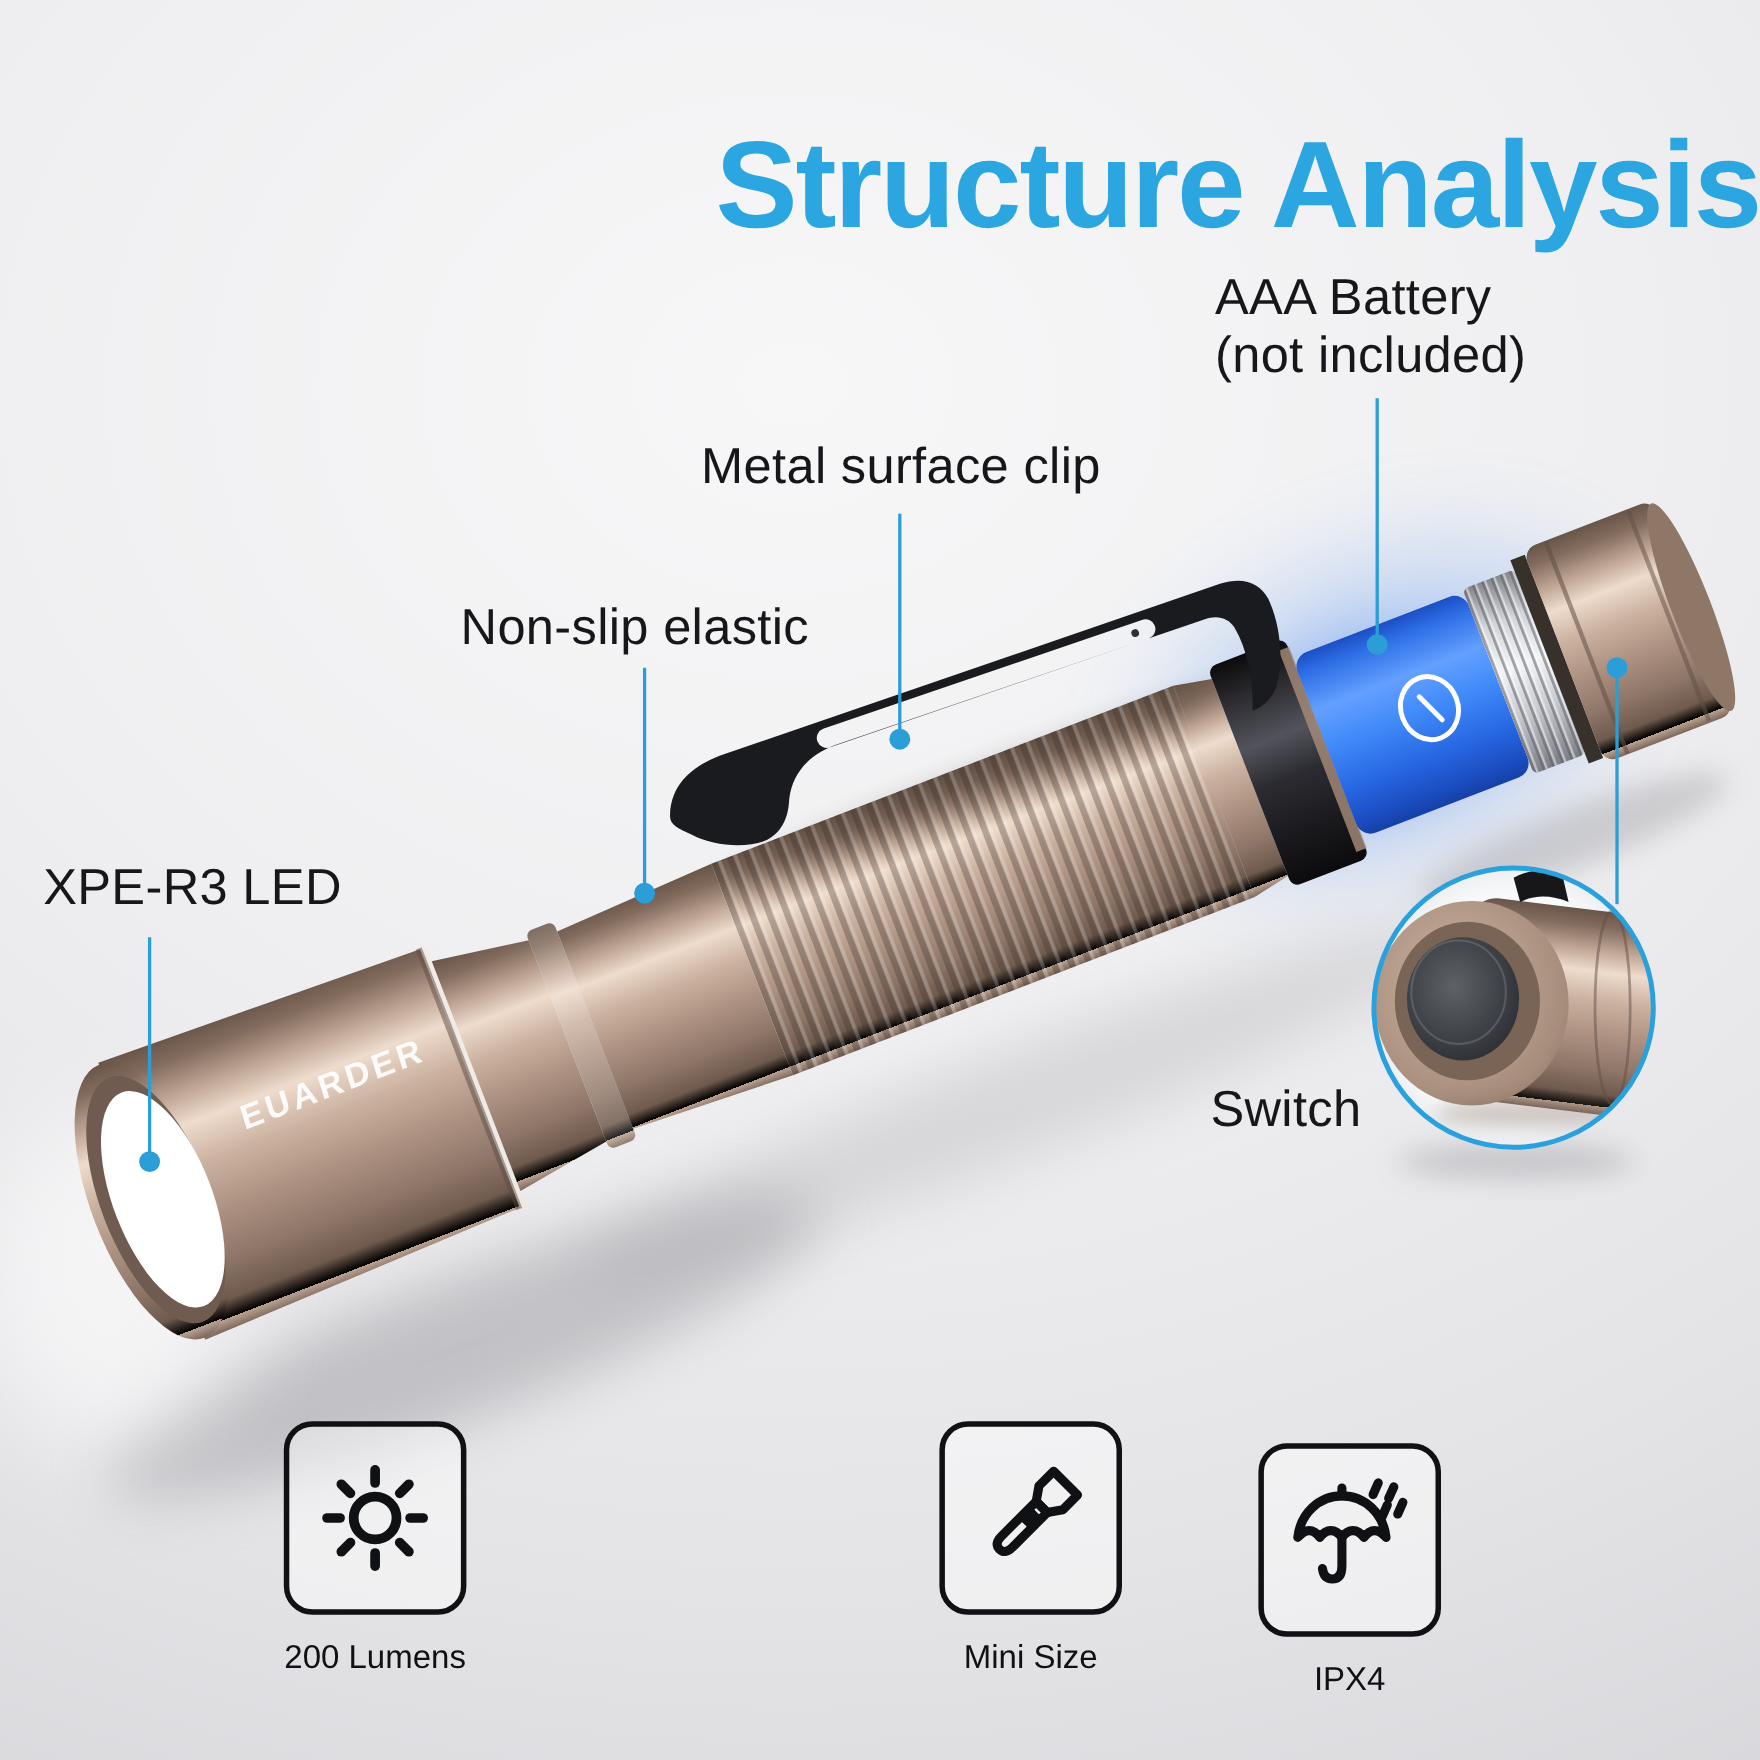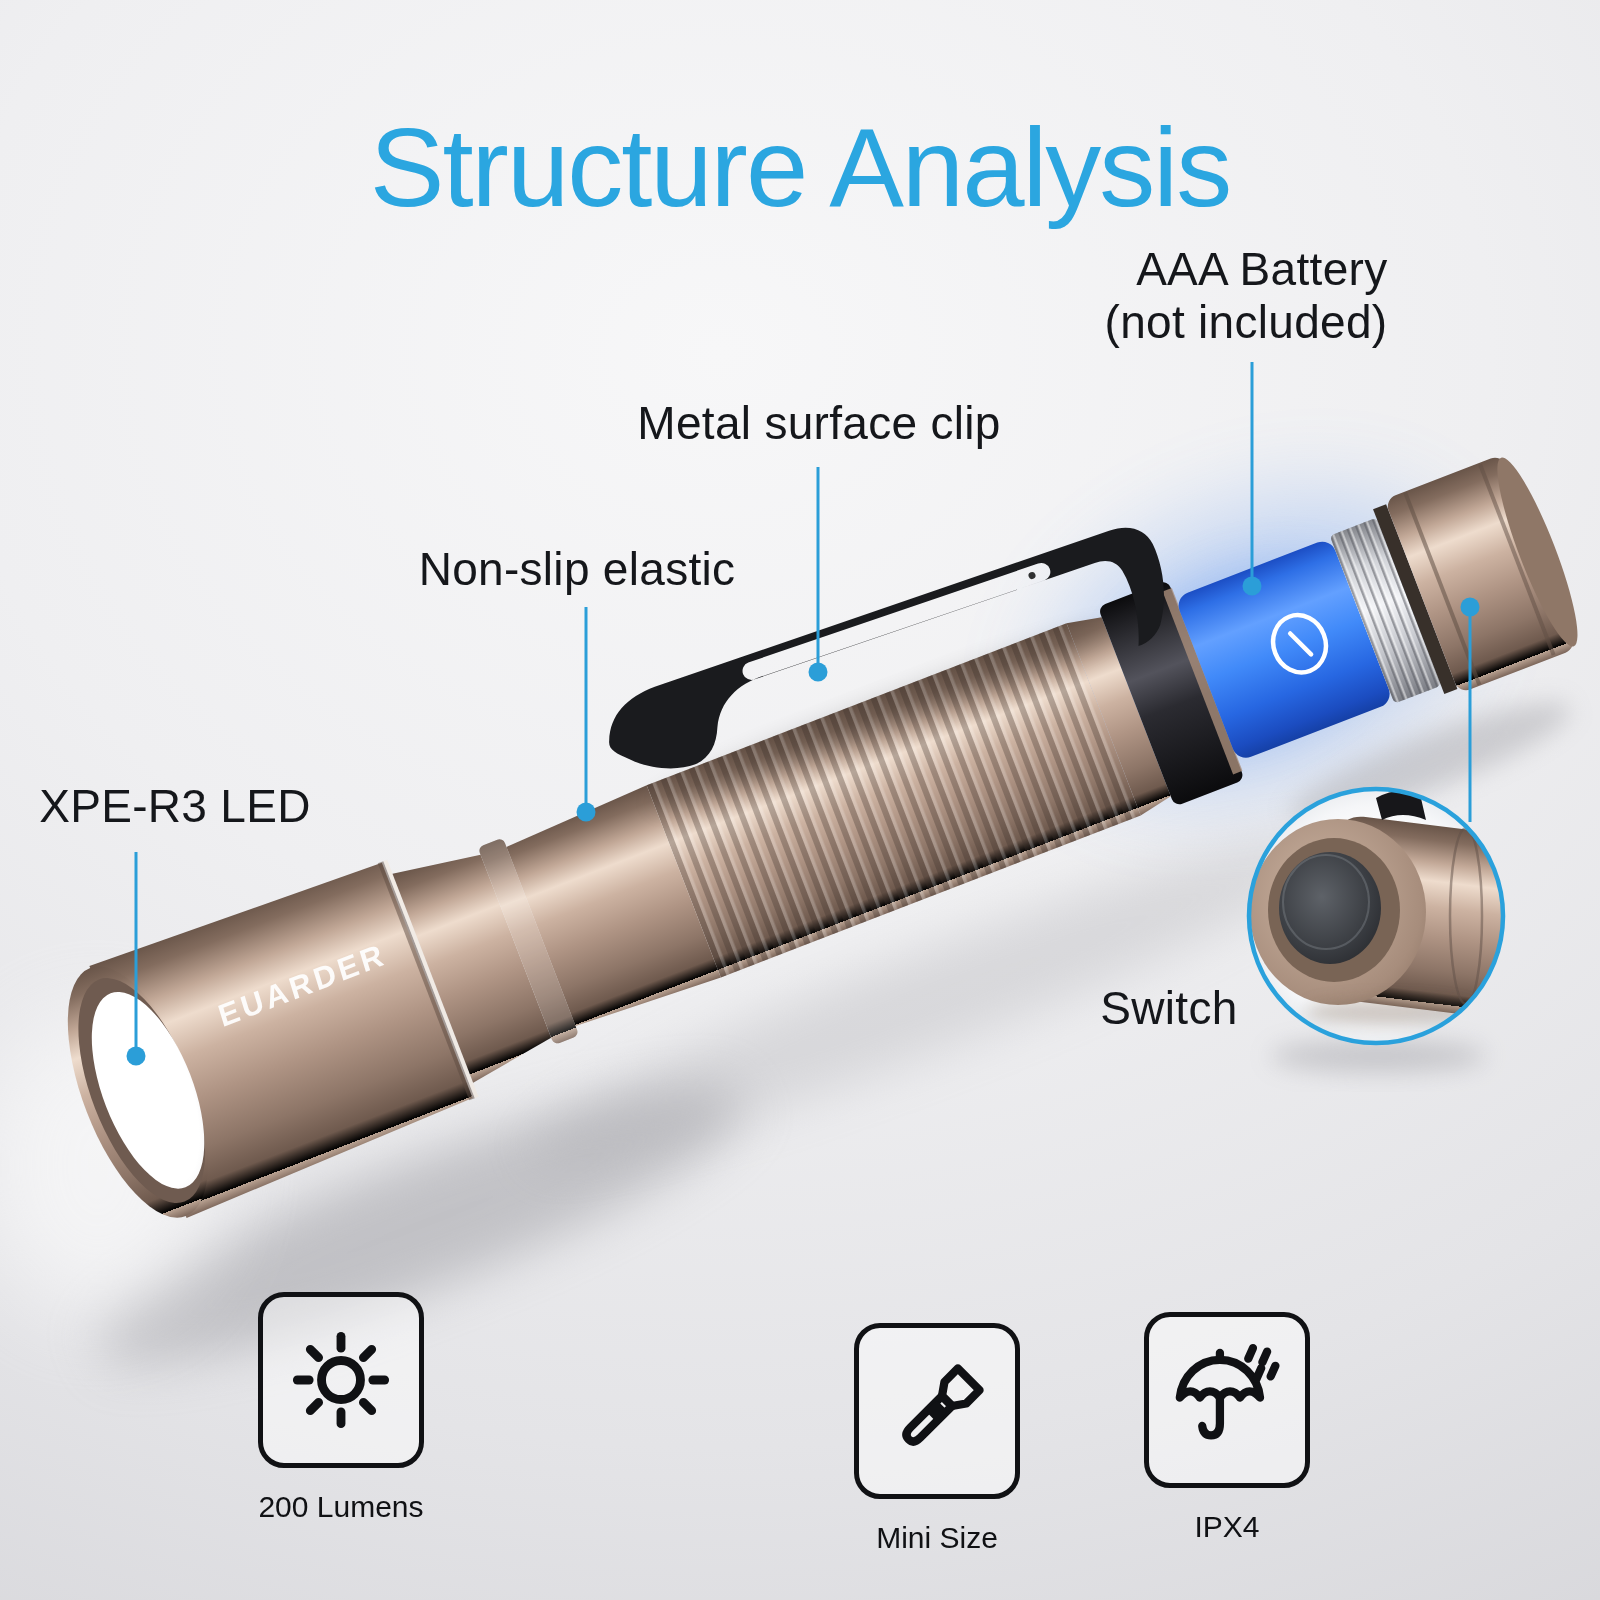--- a/index.html
+++ b/index.html
@@ -1,24 +1,24 @@
 <!DOCTYPE html>
 <html><head>
 <meta charset="utf-8">
 <style>
   html,body{margin:0;padding:0;}
   body{width:1600px;height:1600px;font-family:"Liberation Sans",sans-serif;}
   .stage{position:relative;width:1600px;height:1600px;overflow:hidden;
     background:radial-gradient(120% 95% at 45% 22%, #f7f7f8 0%, #efeff1 40%, #e4e4e7 72%, #d6d6da 100%);}
   .art{position:absolute;left:0;top:0;}
-  .title{position:absolute;top:28px;left:0;width:100%;text-align:center;
-    font-size:112px;font-weight:400;letter-spacing:-2px;color:#2ba6e0;white-space:nowrap;}
+  .title{position:absolute;top:28px;left:0;width:100%;text-align:right;
+    font-size:112px;font-weight:700;letter-spacing:-2px;color:#2ba6e0;white-space:nowrap;}
   .callout{position:absolute;transform:translateX(-50%);font-size:46px;font-weight:500;
     color:#15171b;letter-spacing:.3px;white-space:nowrap;}
-  .callout.center{text-align:right;line-height:1.16;}
+  .callout.center{text-align:left;line-height:1.16;}
   .feature{position:absolute;top:1292px;transform:translateX(-50%);
     display:flex;flex-direction:column;align-items:center;}
   .feature .card{width:156px;height:166px;border:5px solid #101114;border-radius:26px;
     background:rgba(255,255,255,.45);display:flex;align-items:center;justify-content:center;}
   .feature .flabel{margin-top:22px;font-size:30px;font-weight:500;color:#101114;white-space:nowrap;}
   .ico{stroke:#101114;fill:none;stroke-width:7;stroke-linecap:round;stroke-linejoin:round;}
 </style>
 </head>
 <body>
 
@@ -222,21 +222,21 @@
             <line x1="69" y1="31" x2="76" y2="24"></line>
           <line x1="24" y1="76" x2="31" y2="69"></line>
             <line x1="69" y1="69" x2="76" y2="76"></line>
         </g>
       </svg>
     </div>
     <div class="flabel">200 Lumens</div>
   </div>
 
 
-  <div class="feature" style="left:937px;margin-top:31px;">
+  <div class="feature" style="left:937px;">
     <div class="card">
       <svg width="118" height="118" viewBox="0 0 100 100" class="ico" stroke-width="6.5">
         <g transform="rotate(45 50 50)">
           <path d="M37,12 L63,12 L63,28 L56,38 L44,38 L37,28 Z"></path>
           <path d="M44,38 L56,38 L56,76 Q56,84 50,84 Q44,84 44,76 Z"></path>
           <rect x="46.8" y="47" width="6.4" height="6.4"></rect>
         </g>
       </svg>
     </div>
     <div class="flabel">Mini Size</div>

